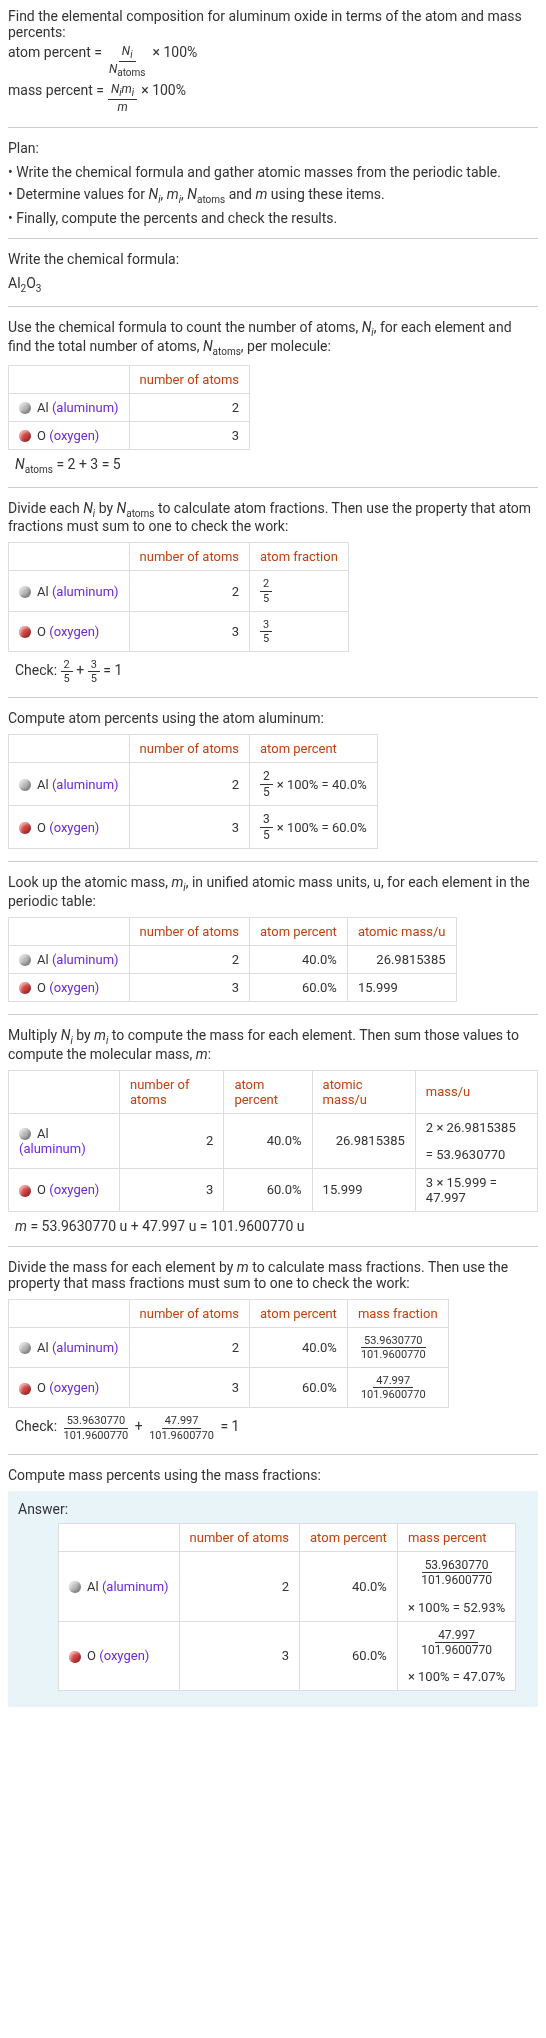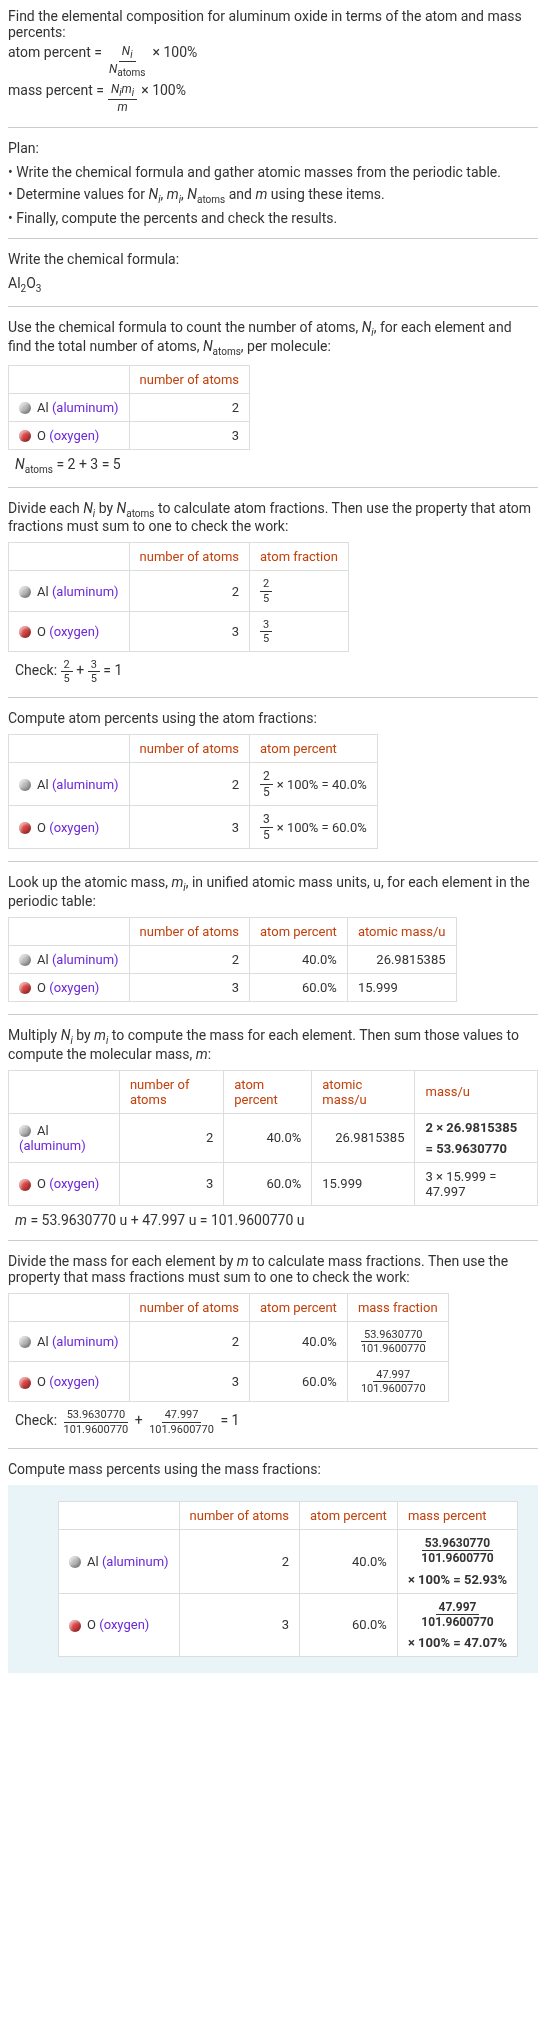--- a/index.html
+++ b/index.html
@@ -103,22 +103,21 @@
 .cell-frac {
   display: flex;
   align-items: center;
   gap: 4px;
   justify-content: center;
 }
 .cell-stack {
   display: flex;
   flex-direction: column;
   align-items: flex-start;
-  gap: 6px;
-  font-weight: bold;
+  gap: 12px;
 }
 </style>
 </head>
 <body>
 
 <div class="intro">Find the elemental composition for aluminum oxide in terms of the atom and mass percents:</div>
 <div class="formula-line">
   <span>atom percent =</span>
   <span class="frac">
     <span class="num"><span class="i">N</span><sub class="i">i</sub></span>
@@ -211,21 +210,21 @@
   +
   <span class="frac frac-sm">
       <span class="num">3</span>
       <span class="den">5</span>
     </span>
   <span> = 1</span>
 </div>
 
 <hr>
 
-<div class="section-text">Compute atom percents using the atom fractions:</div>
+<div class="section-text">Compute atom percents using the atom aluminum:</div>
 <table>
   <tbody>
       <tr>
         <th></th>
         <th>number of atoms</th>
         <th>atom percent</th>
       </tr>
   <tr>
     <td><span class="dot" style="background:#b8b8b8"></span><span>Al</span> <span class="gray-label">(aluminum)</span></td>
     <td class="num">2</td>
@@ -365,20 +364,21 @@
       <span class="den">101.9600770</span>
     </span>
   <span> = 1</span>
 </div>
 
 <hr>
 
 <div class="section-text">Compute mass percents using the mass fractions:</div>
 
 <div class="answer-box">
+  <div class="answer-label">Answer:</div>
   <table>
     <tbody>
         <tr>
           <th></th>
           <th>number of atoms</th>
           <th>atom percent</th>
           <th>mass percent</th>
         </tr>
     <tr>
       <td><span class="dot" style="background:#b8b8b8"></span><span>Al</span> <span class="gray-label">(aluminum)</span></td>

